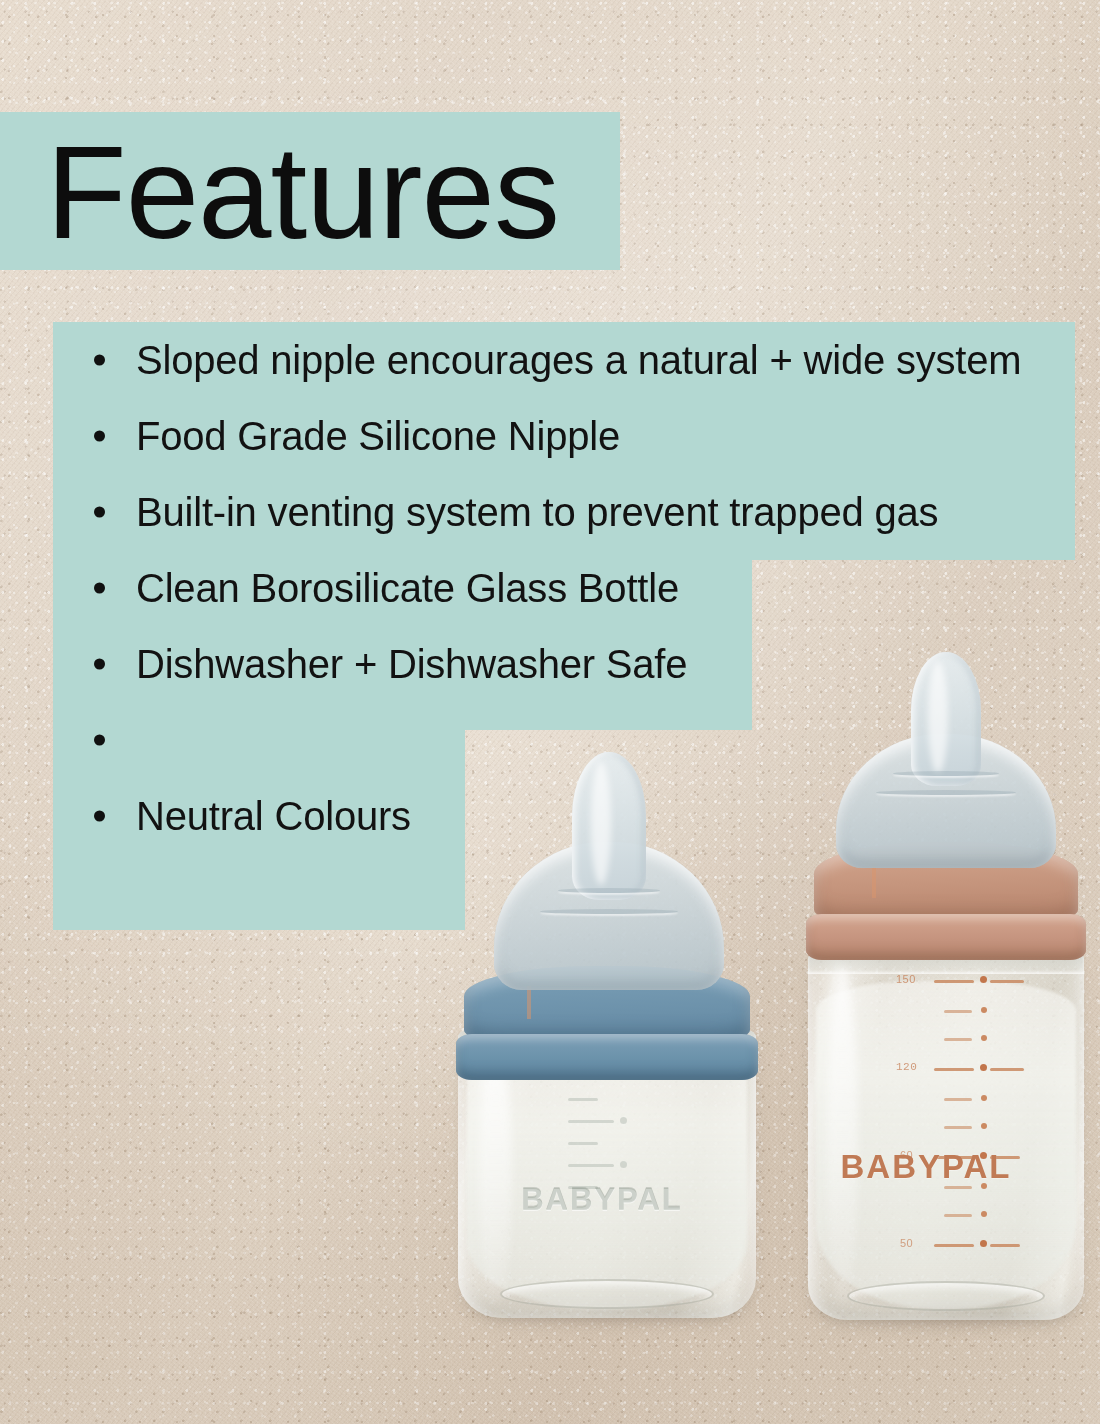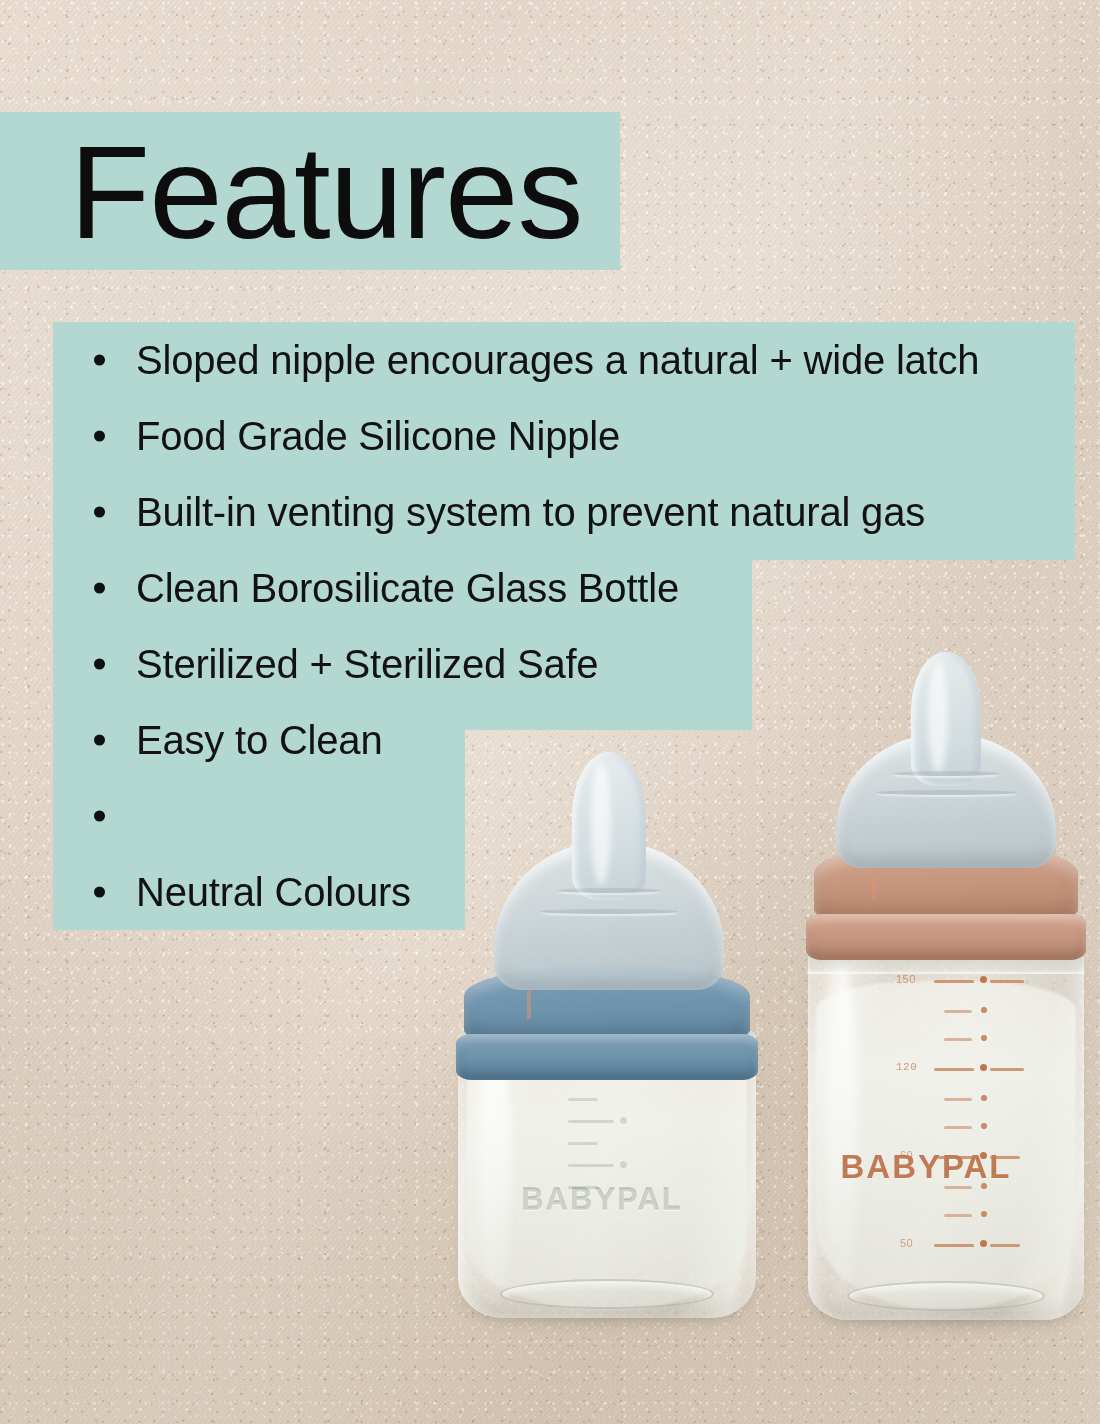--- a/index.html
+++ b/index.html
@@ -44,21 +44,21 @@
       repeating-linear-gradient(83deg, rgba(255,255,255,.10) 0 1px, transparent 1px 5px);
   }
 
   
   .mint{position:absolute;background:#b3d8d2;}
 
   #title-block{left:0;top:112px;width:620px;height:158px;}
   #page-title{
     position:absolute;left:46px;top:118px;width:560px;height:150px;
     font-size:132px;line-height:150px;color:#0d0d0d;font-weight:400;
-    letter-spacing:-1px;white-space:nowrap;text-align:center;
+    letter-spacing:-1px;white-space:nowrap;
   }
 
   
   #panel-a{left:53px;top:322px;width:1022px;height:238px;}
   #panel-b{left:53px;top:558px;width:699px;height:172px;}
   #panel-c{left:53px;top:728px;width:412px;height:202px;}
 
   
   #bullets{position:absolute;left:53px;top:322px;width:1030px;}
   .bullet-row{
@@ -313,41 +313,37 @@
     <div class="teat-stem"></div>
     <div class="teat-hi"></div>
     <div class="teat-ridge" style="left:26%;width:48%;top:55%;"></div>
     <div class="teat-ridge" style="left:18%;width:64%;top:64%;"></div>
   </div>
 </div>
 
 <div id="bullets">
   <div class="bullet-row">
     <span class="bullet-dot"></span>
-    <span class="bullet-text">Sloped nipple encourages a natural + wide latch</span>
+    <span class="bullet-text">Sloped nipple encourages a natural + wide system</span>
   </div>
   <div class="bullet-row">
     <span class="bullet-dot"></span>
     <span class="bullet-text">Food Grade Silicone Nipple</span>
   </div>
   <div class="bullet-row">
     <span class="bullet-dot"></span>
-    <span class="bullet-text">Built-in venting system to prevent natural gas</span>
+    <span class="bullet-text">Built-in venting system to prevent trapped gas</span>
   </div>
   <div class="bullet-row">
     <span class="bullet-dot"></span>
     <span class="bullet-text">Clean Borosilicate Glass Bottle</span>
   </div>
   <div class="bullet-row">
     <span class="bullet-dot"></span>
-    <span class="bullet-text">Sterilized + Sterilized Safe</span>
-  </div>
-  <div class="bullet-row">
-    <span class="bullet-dot"></span>
-    <span class="bullet-text">Easy to Clean</span>
+    <span class="bullet-text">Dishwasher + Dishwasher Safe</span>
   </div>
   <div class="bullet-row">
     <span class="bullet-dot"></span>
   </div>
   <div class="bullet-row">
     <span class="bullet-dot"></span>
     <span class="bullet-text">Neutral Colours</span>
   </div>
 </div>
 

